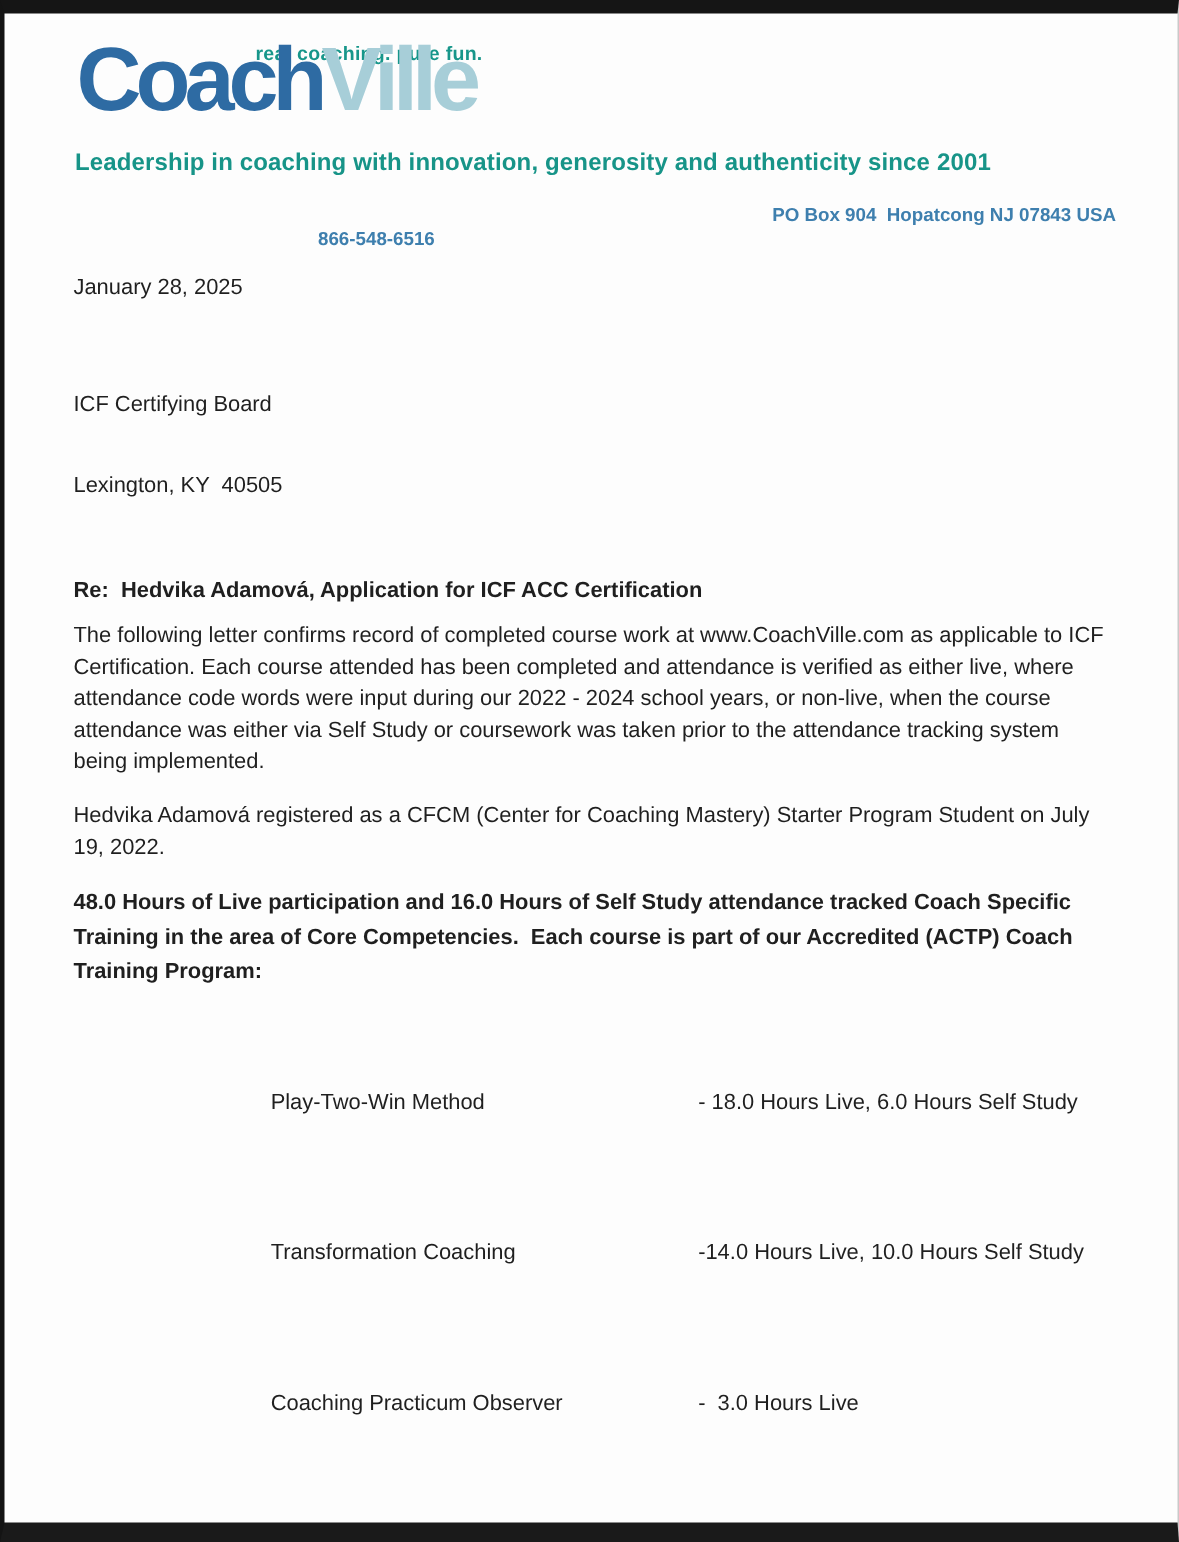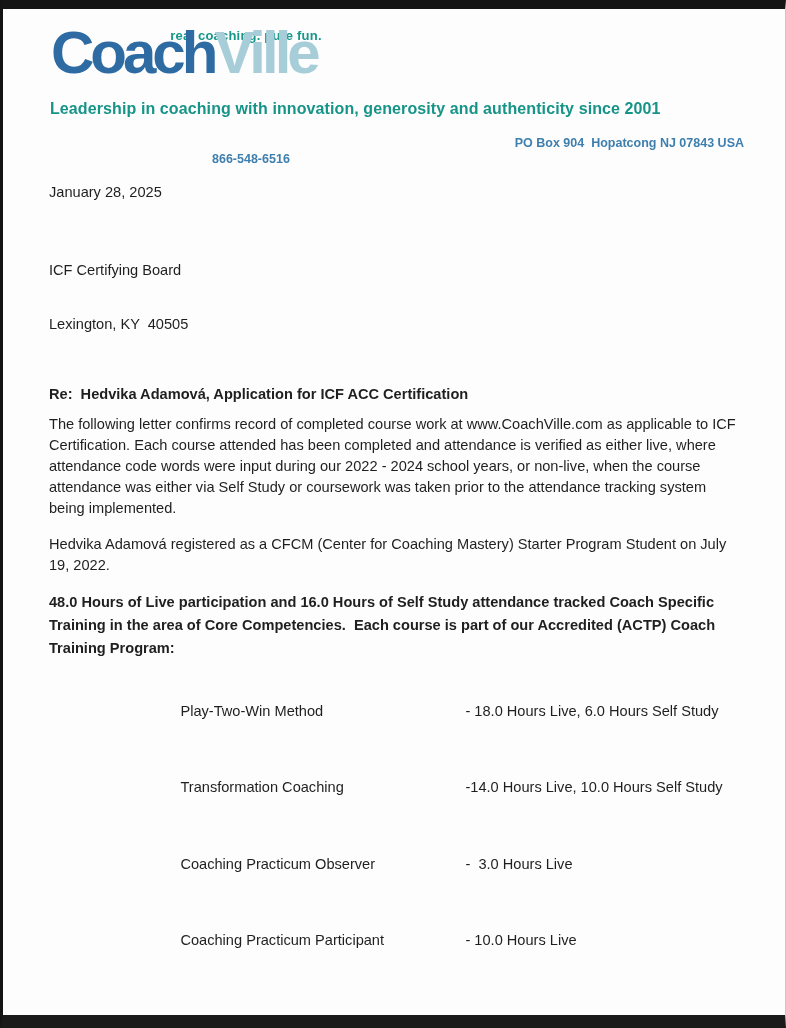--- a/index.html
+++ b/index.html
@@ -56,21 +56,21 @@
 
   .date-line { margin-bottom: 22px; }
   .recipient { margin-bottom: 16px; }
   .subject { font-weight: bold; margin-bottom: 11px; }
   .salutation { margin-bottom: 14px; }
   .para { margin-bottom: 15px; }
   .summary-bold { font-weight: bold; line-height: 23px; margin-bottom: 13px; }
 
   .course-list { margin-bottom: 24px; }
   .course-row { padding-left: 99px; line-height: 25.5px; white-space: pre-wrap; }
-  .course-name { display: inline-block; width: 285px; }
+  .course-name { display: inline-block; width: 285px; margin-top: 24px; }
 </style>
 </head>
 <body>
 
 <div class="page">
 
   <header class="letterhead">
     <div class="logo-tagline">real coaching. pure fun.</div>
     <div class="logo-line"><span class="logo-coach">Coach</span><span class="logo-ville">Ville</span></div>
     <div class="subtitle">Leadership in coaching with innovation, generosity and authenticity since 2001</div>

